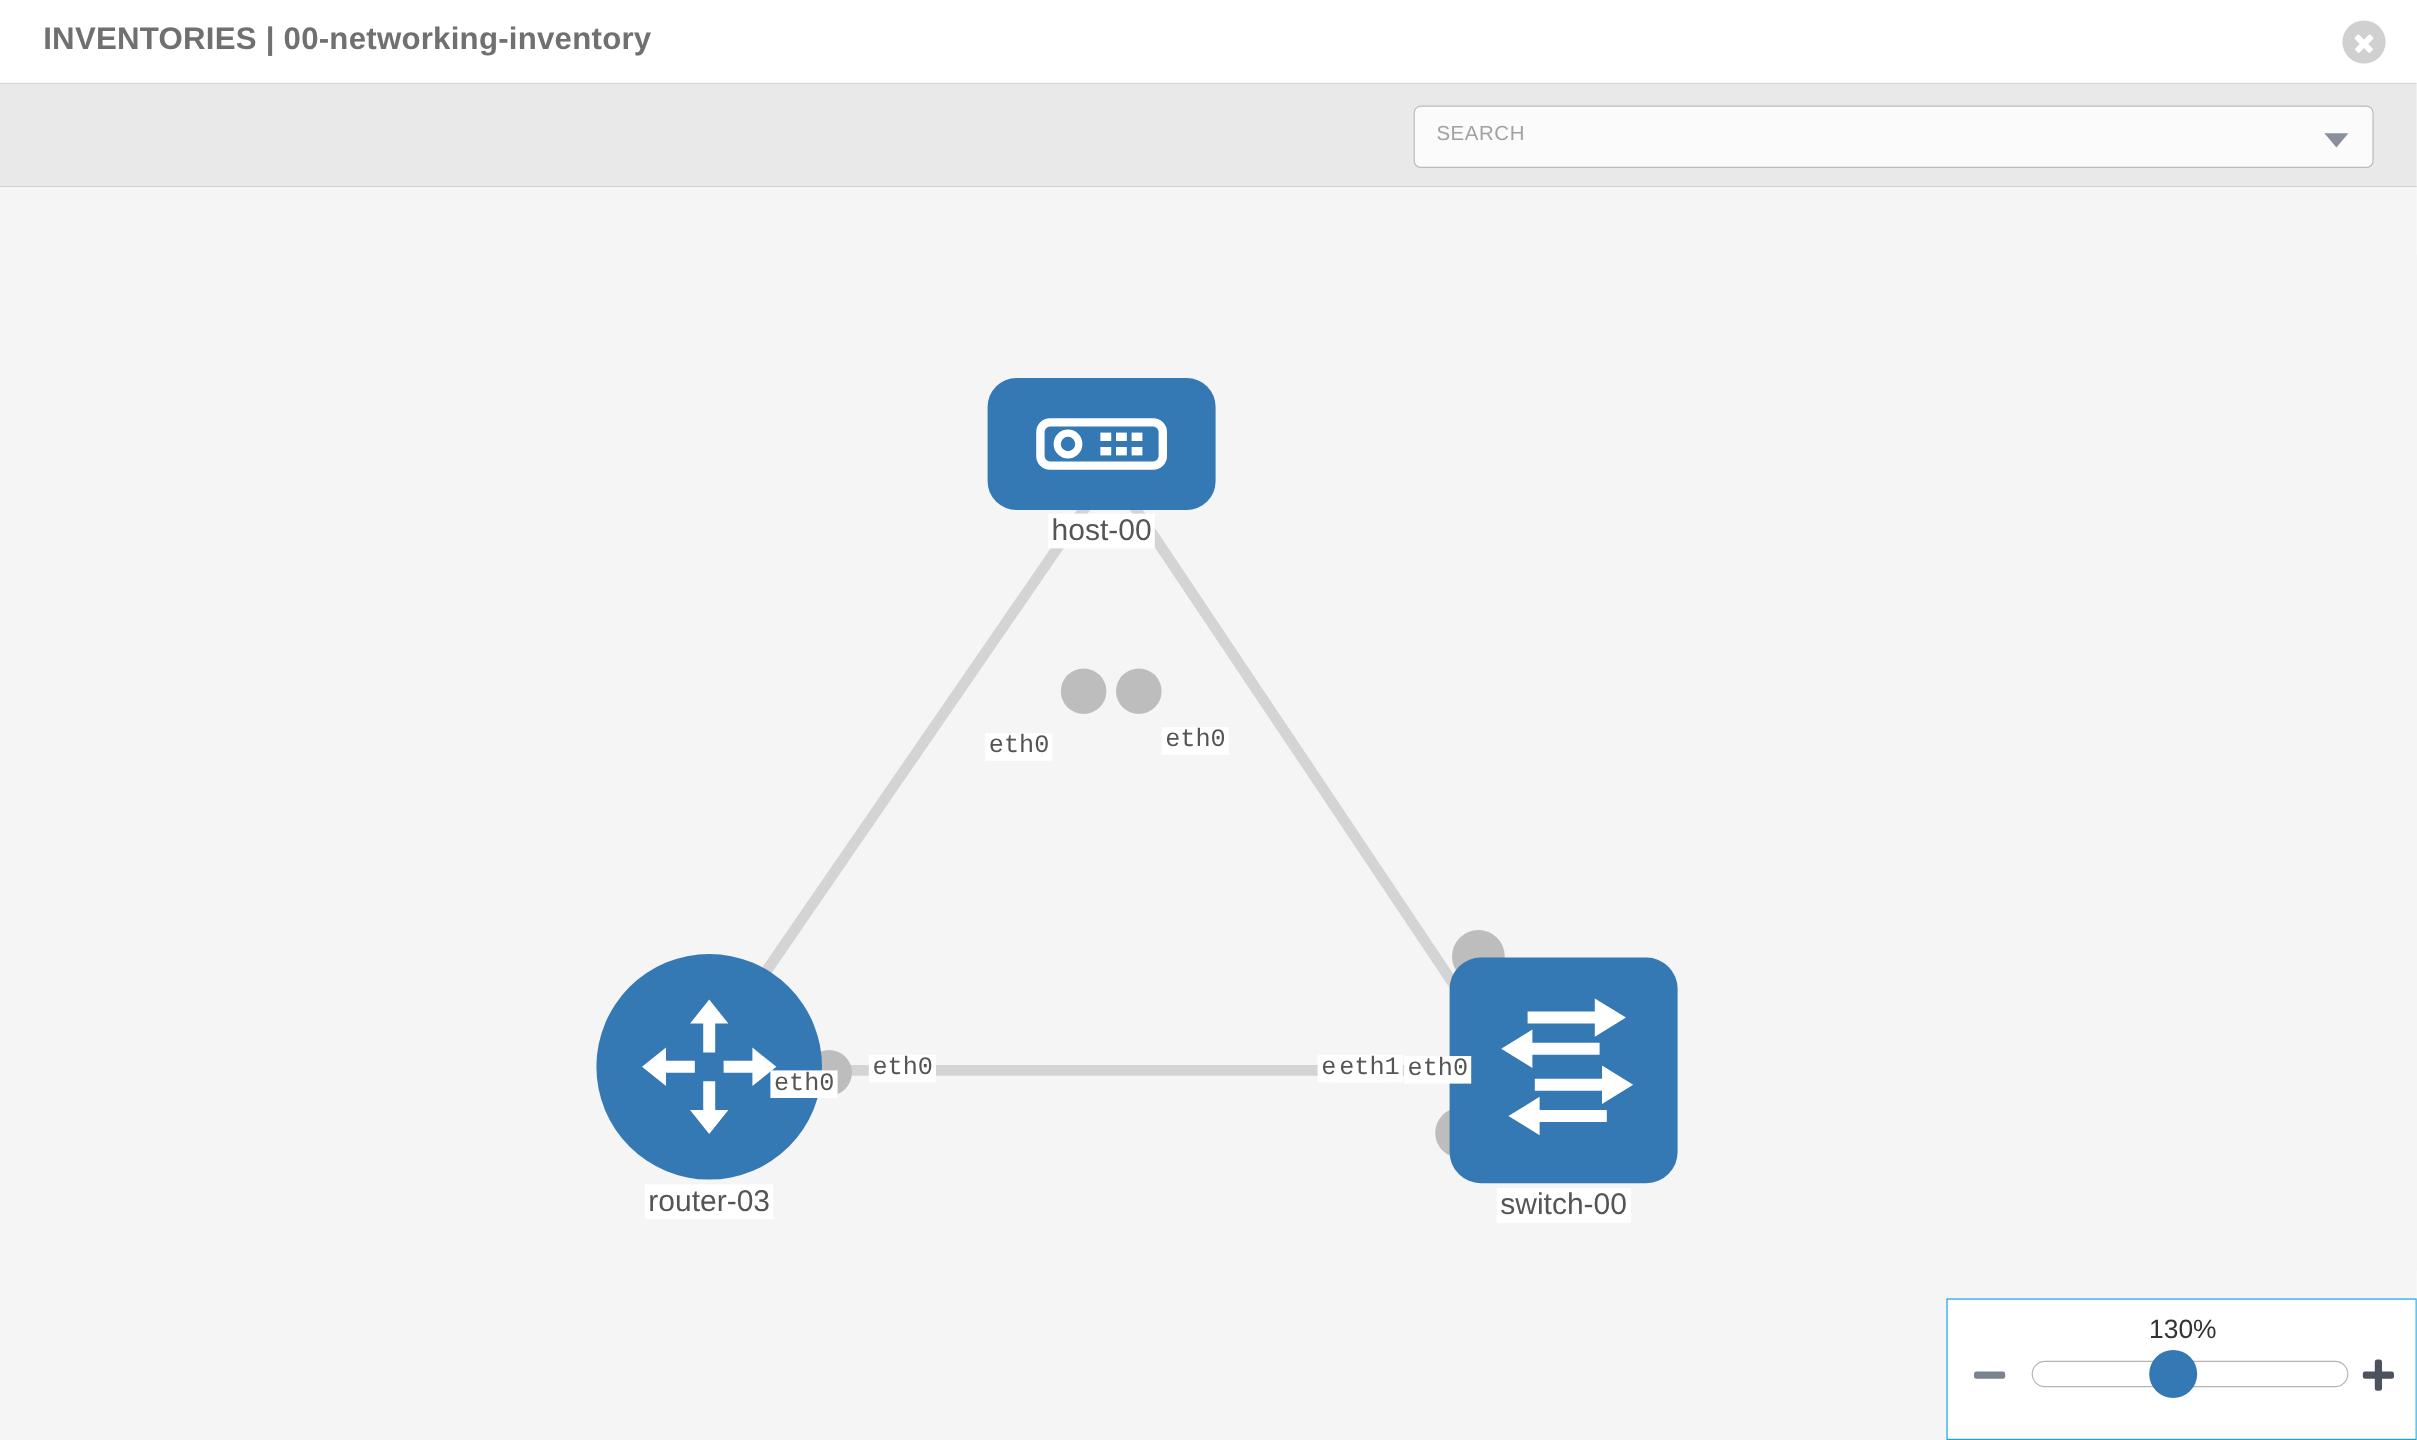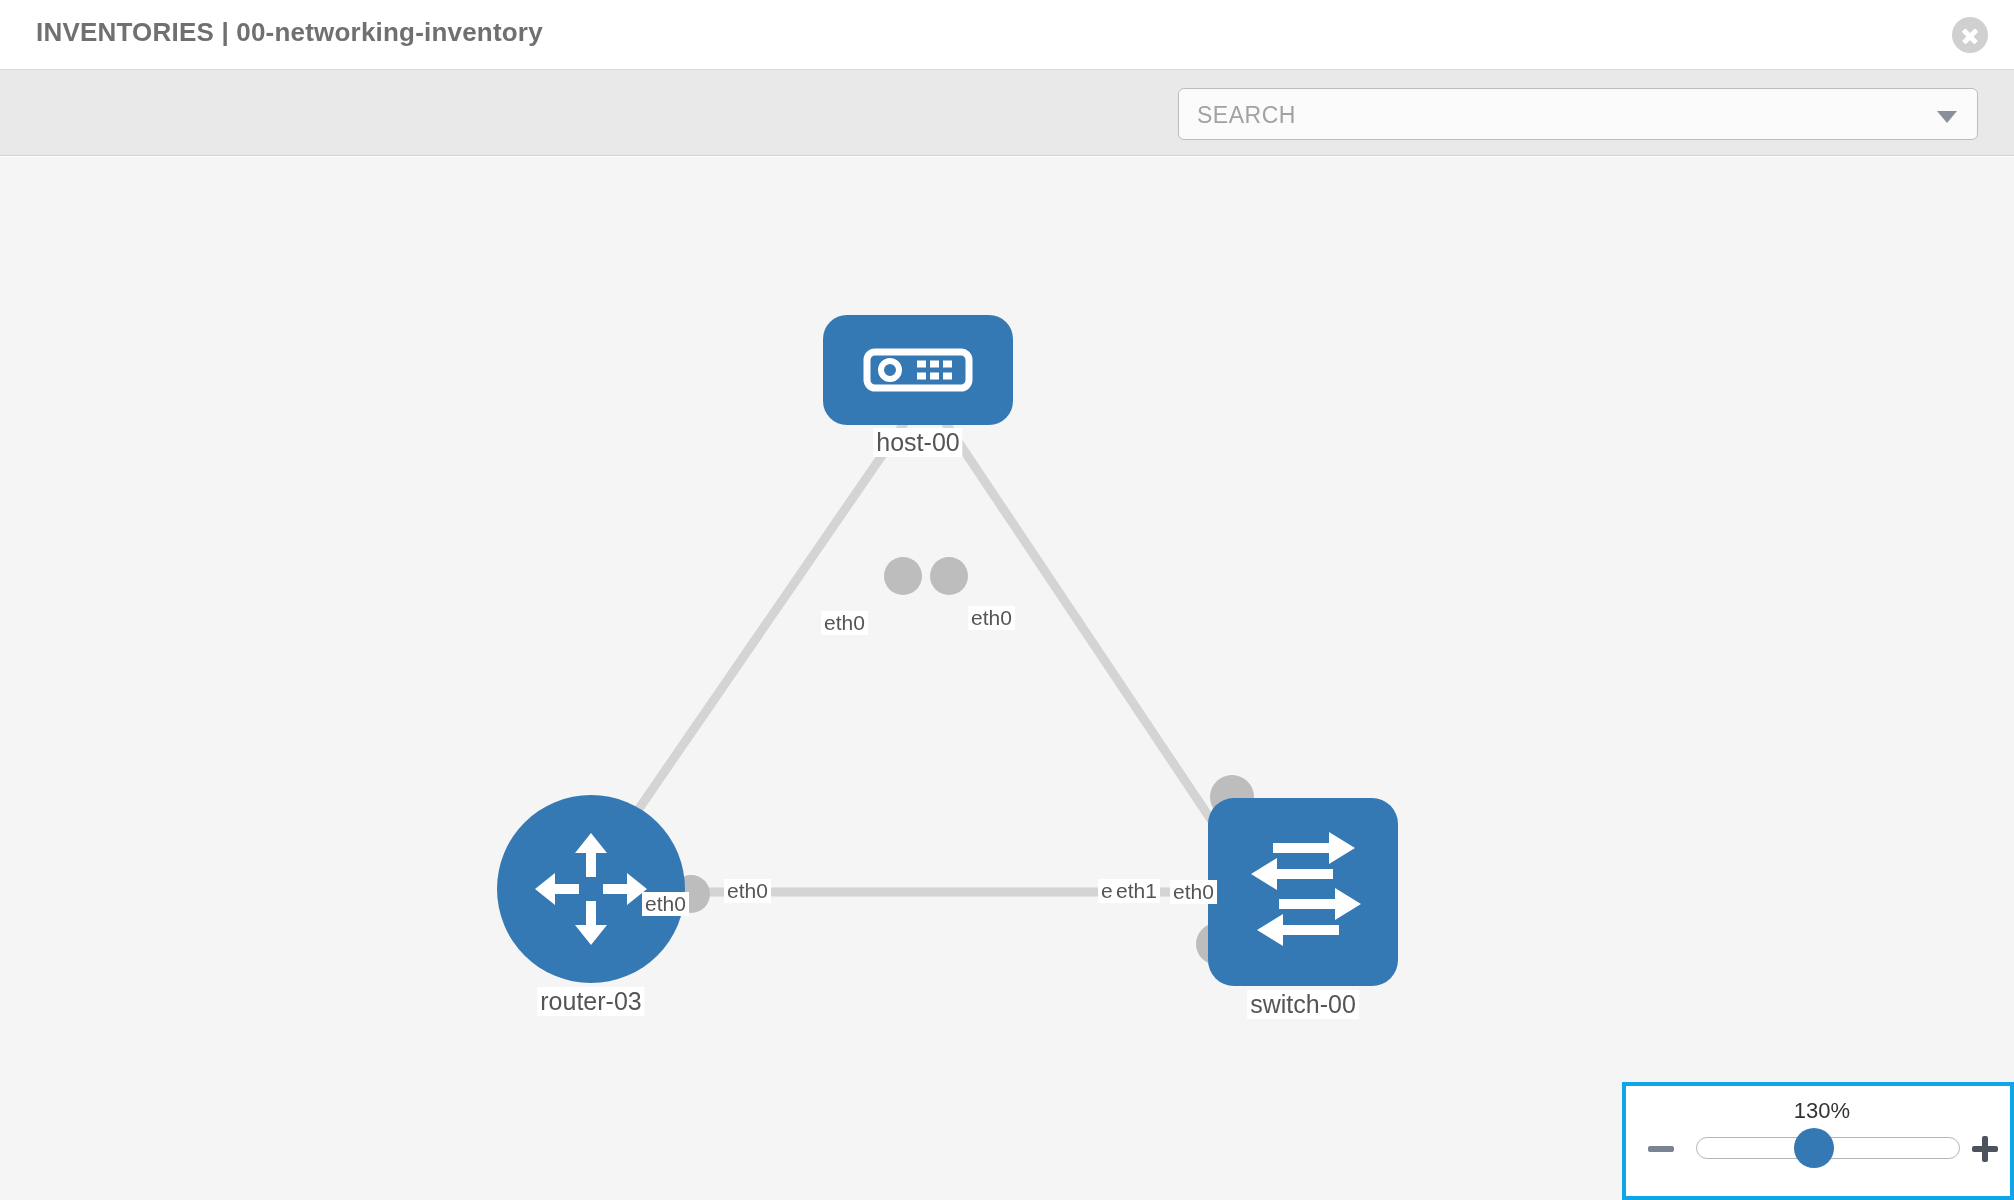--- a/index.html
+++ b/index.html
@@ -69,21 +69,21 @@
   #wrench-btn { left: 1038px; }
   #key-btn    { left: 1108px; }
   .search-box {
     position: absolute; left: 1178px; top: 18px;
     width: 800px; height: 52px;
     background: #fbfbfb;
     border: 1px solid #bcbcbc; border-radius: 6px;
   }
   .search-box .lbl {
     position: absolute; left: 18px; top: 13px;
-    font-size: 23px; color: #a2a2a2; letter-spacing: .5px;
+    font-size: 17px; color: #a2a2a2; letter-spacing: .5px;
   }
 
   
   .canvas {
     position: absolute; left: 0; top: 157px;
     width: 2014px; height: 1043px;
     background: #f5f5f5;
     overflow: hidden;
   }
   .topo { position: absolute; left: 0; top: 0; width: 2014px; height: 1043px; }
@@ -111,28 +111,29 @@
     background: #bdbdbd; border-radius: 50%;
   }
 
   
   .link-label {
     position: absolute;
     font-size: 21px; color: #555555;
     background: #ffffff;
     padding: 0 3px;
     white-space: nowrap;
+    font-family: Liberation Mono, monospace;
   }
 
   
   .zoom-widget {
     position: absolute; left: 1622px; top: 1082px;
     width: 392px; height: 118px;
     background: #ffffff;
-    border: 4px solid #0ea5e9;
+    border: 1px solid #0ea5e9;
   }
   .zoom-level {
     position: absolute; left: 0; top: 12px; width: 392px;
     text-align: center; font-size: 22px; color: #333333;
   }
   .zoom-minus, .zoom-plus {
     position: absolute; top: 48px; cursor: pointer; width: 30px; height: 30px;
   }
   .zoom-minus { left: 20px; }
   .zoom-plus  { left: 344px; }

